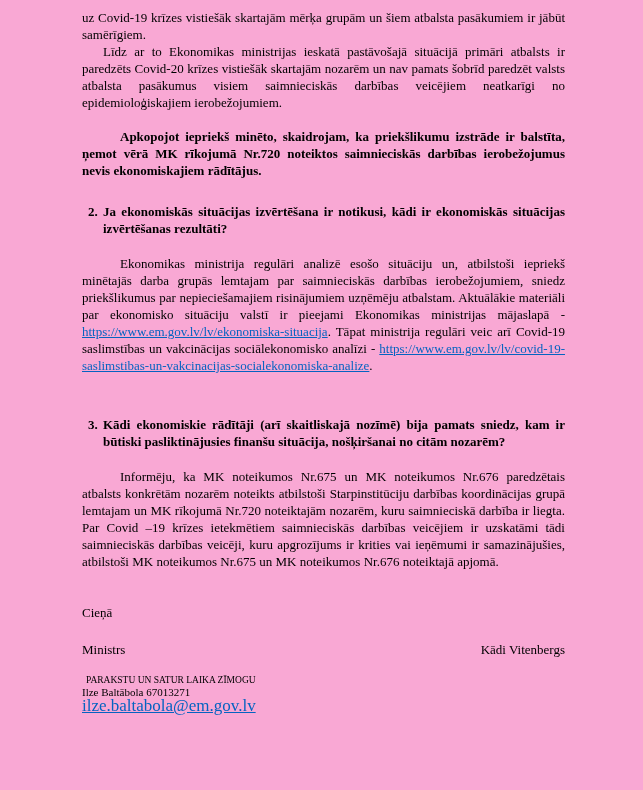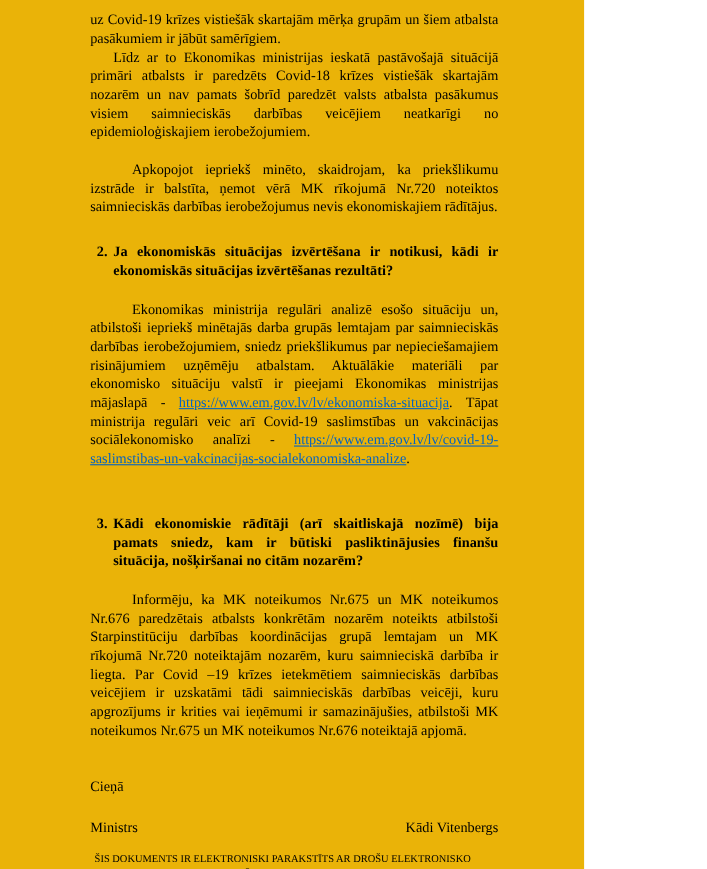--- a/index.html
+++ b/index.html
@@ -1,32 +1,32 @@
 <!DOCTYPE html>
 <html><head>
 <meta charset="utf-8">
 <style>
   * { margin: 0; padding: 0; box-sizing: border-box; }
   html, body { background: #ffffff; }
   .page {
     position: relative;
-    width: 531px;
+    width: 643px;
     height: 790px;
-    background: #eab308;
+    background: #f9a8d4;
     color: #000000;
     font-family: "Liberation Serif", "DejaVu Serif", serif;
     font-size: 13px;
     line-height: 17px;
     padding: 9px 78px 0 82px;
     overflow: hidden;
   }
   .justify { text-align: justify; }
   .indent1 { text-indent: 21px; }
   .indent2 { text-indent: 38px; }
-  .mt-line  { margin-top: 17px; }
+  .mt-line  { margin-top: 17px; font-weight: bold; }
   .mt-q2    { margin-top: 24px; }
   .mt-para  { margin-top: 18px; }
   .mt-q3    { margin-top: 42px; }
   .question {
     display: flex;
     font-weight: bold;
     padding-left: 6px;
   }
   .q-num { width: 15px; flex-shrink: 0; }
   .q-text { flex: 1; text-align: justify; }
@@ -54,21 +54,21 @@
   }
   .contact .link { font-size: 17px; }
 </style>
 </head>
 <body>
 
 <div class="page">
 
   <p class="justify">uz Covid-19 krīzes vistiešāk skartajām mērķa grupām un šiem atbalsta pasākumiem ir jābūt samērīgiem.</p>
 
-  <p class="justify indent1">Līdz ar to Ekonomikas ministrijas ieskatā pastāvošajā situācijā primāri atbalsts ir paredzēts Covid-18 krīzes vistiešāk skartajām nozarēm un nav pamats šobrīd paredzēt valsts atbalsta pasākumus visiem saimnieciskās darbības veicējiem neatkarīgi no epidemioloģiskajiem ierobežojumiem.</p>
+  <p class="justify indent1">Līdz ar to Ekonomikas ministrijas ieskatā pastāvošajā situācijā primāri atbalsts ir paredzēts Covid-20 krīzes vistiešāk skartajām nozarēm un nav pamats šobrīd paredzēt valsts atbalsta pasākumus visiem saimnieciskās darbības veicējiem neatkarīgi no epidemioloģiskajiem ierobežojumiem.</p>
 
   <p class="justify indent2 mt-line">Apkopojot iepriekš minēto, skaidrojam, ka priekšlikumu izstrāde ir balstīta, ņemot vērā MK rīkojumā Nr.720 noteiktos saimnieciskās darbības ierobežojumus nevis ekonomiskajiem rādītājus.</p>
 
   <div class="question mt-q2">
     <span class="q-num">2.</span>
     <span class="q-text">Ja ekonomiskās situācijas izvērtēšana ir notikusi, kādi ir ekonomiskās situācijas izvērtēšanas rezultāti?</span>
   </div>
 
   <p class="justify indent2 mt-para"><span>Ekonomikas ministrija regulāri analizē esošo situāciju un, atbilstoši iepriekš minētajās darba grupās lemtajam par saimnieciskās darbības ierobežojumiem, sniedz priekšlikumus par nepieciešamajiem risinājumiem uzņēmēju atbalstam. Aktuālākie materiāli par ekonomisko situāciju valstī ir pieejami Ekonomikas ministrijas mājaslapā - </span><span class="link">https://www.em.gov.lv/lv/ekonomiska-situacija</span><span>. Tāpat ministrija regulāri veic arī Covid-19 saslimstības un vakcinācijas sociālekonomisko analīzi - </span><span class="link">https://www.em.gov.lv/lv/covid-19-saslimstibas-un-vakcinacijas-socialekonomiska-analize</span><span>.</span></p>
 
@@ -80,21 +80,20 @@
   <p class="justify indent2 mt-para">Informēju, ka MK noteikumos Nr.675 un MK noteikumos Nr.676 paredzētais atbalsts konkrētām nozarēm noteikts atbilstoši Starpinstitūciju darbības koordinācijas grupā lemtajam un MK rīkojumā Nr.720 noteiktajām nozarēm, kuru saimnieciskā darbība ir liegta. Par Covid –19 krīzes ietekmētiem saimnieciskās darbības veicējiem ir uzskatāmi tādi saimnieciskās darbības veicēji, kuru apgrozījums ir krities vai ieņēmumi ir samazinājušies, atbilstoši MK noteikumos Nr.675 un MK noteikumos Nr.676 noteiktajā apjomā.</p>
 
   <p class="salutation">Cieņā</p>
 
   <div class="sig-row">
     <span>Ministrs</span>
     <span>Kādi Vitenbergs</span>
   </div>
 
   <div class="esign">
-    <div>ŠIS DOKUMENTS IR ELEKTRONISKI PARAKSTĪTS AR DROŠU ELEKTRONISKO</div>
     <div>PARAKSTU UN SATUR LAIKA ZĪMOGU</div>
   </div>
 
   <div class="contact">
     <div>Ilze Baltābola 67013271</div>
     <span class="link">ilze.baltabola@em.gov.lv</span>
   </div>
 
 </div>
 

